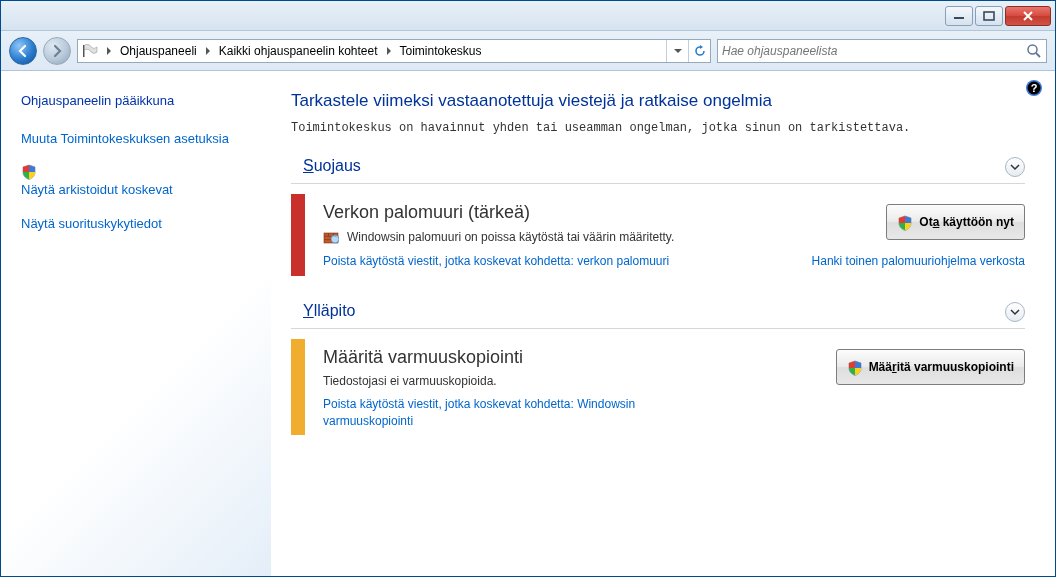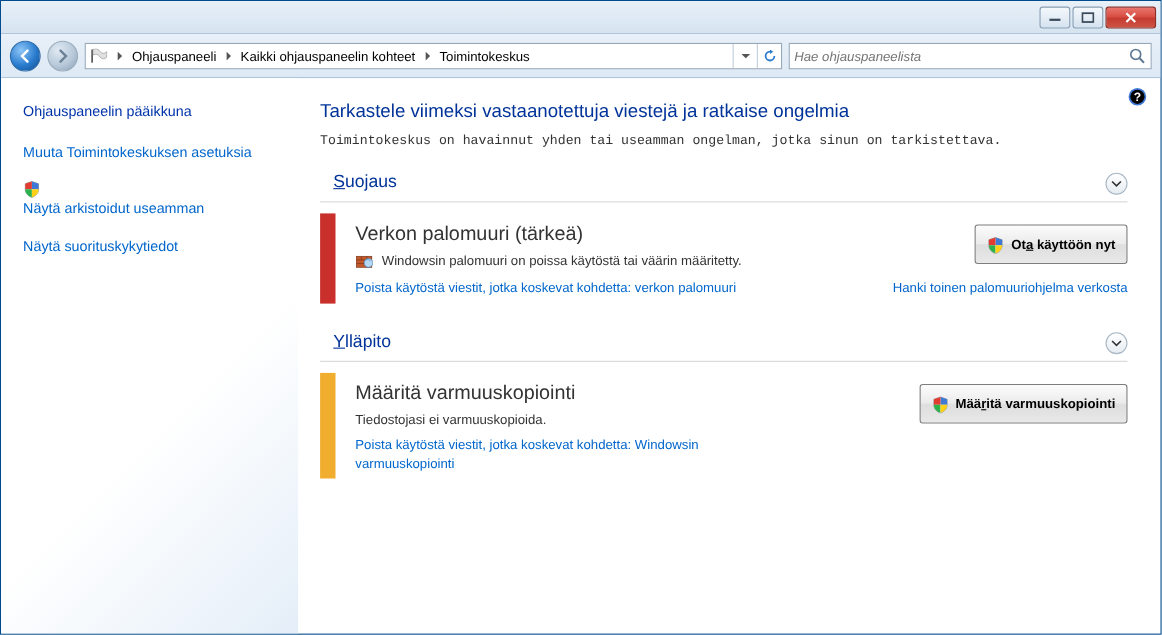--- a/index.html
+++ b/index.html
@@ -149,21 +149,21 @@
     <a href="#">Muuta Toimintokeskuksen asetuksia</a>
     <div class="shielded">
       <svg class="shield-mini" viewBox="0 0 16 16">
         <path d="M8 1 L14 3 V8 C14 12 11 14.5 8 15.5 C5 14.5 2 12 2 8 V3 Z" fill="#fff" stroke="#888" stroke-width="0.7"></path>
         <path d="M8 1 L14 3 V8 L8 8 Z" fill="#3f79d6"></path>
         <path d="M8 1 L2 3 V8 L8 8 Z" fill="#e03c31"></path>
         <path d="M2 8 H8 V15.3 C5 14.3 2 12 2 8 Z" fill="#2bb24c"></path>
         <path d="M14 8 H8 V15.3 C11 14.3 14 12 14 8 Z" fill="#fcd116"></path>
       </svg>
     </div>
-    <a href="#">Näytä arkistoidut useamman</a>
+    <a href="#">Näytä arkistoidut koskevat</a>
     <a href="#">Näytä suorituskykytiedot</a>
   </div>
 
   <div class="main">
     <svg class="help-icon" viewBox="0 0 18 18">
         <circle cx="9" cy="9" r="8" fill="#3f79d6"></circle>
         <circle cx="9" cy="9" r="6.5" fill="radial-gradient"></circle>
         <text x="9" y="13" text-anchor="middle" font-size="11" font-weight="bold" fill="#fff">?</text>
       </svg>
 

